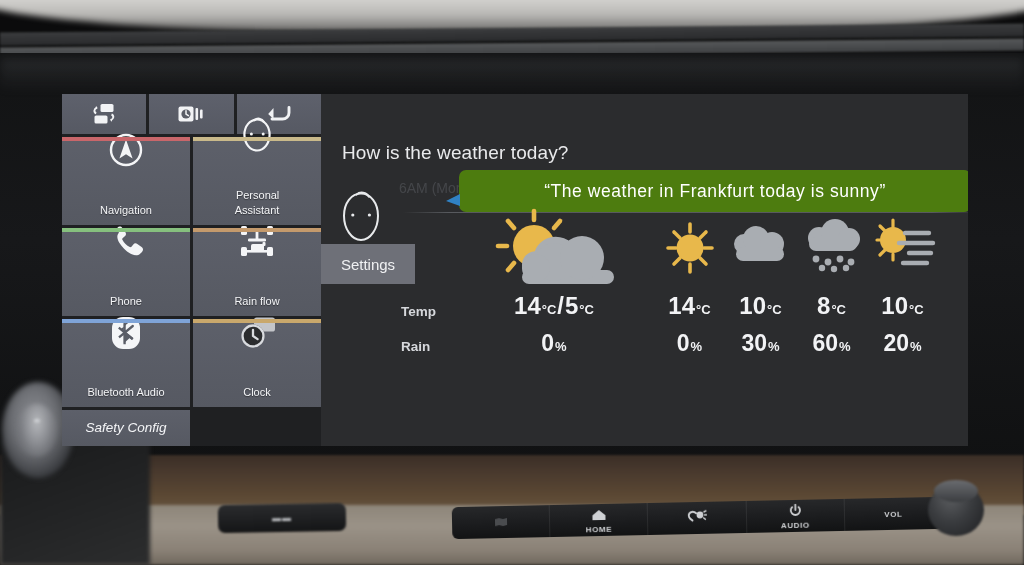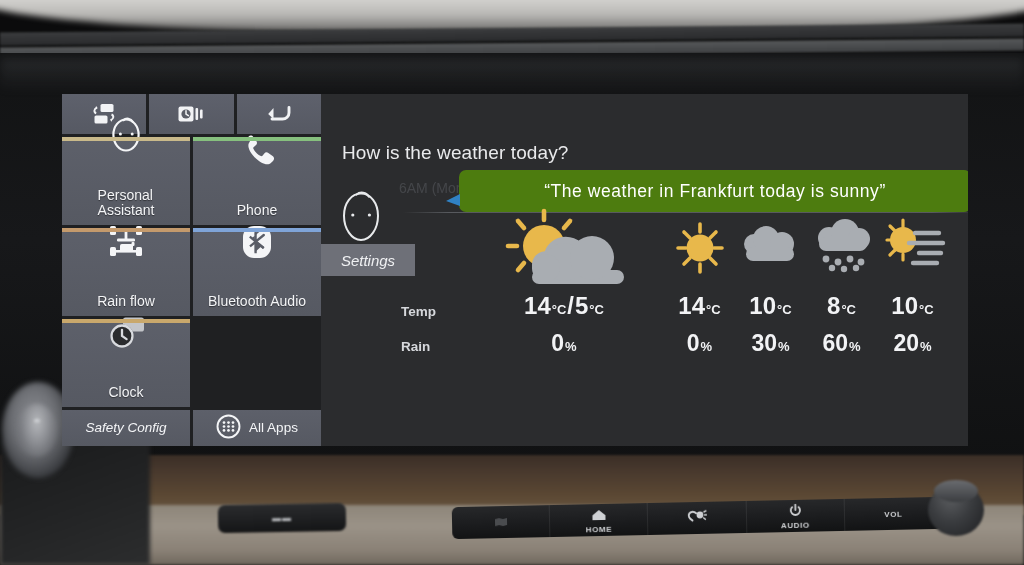--- a/index.html
+++ b/index.html
@@ -110,21 +110,21 @@
     color: #f4f5f7;
   }
   .tile .accent {
     position: absolute; left: 0; top: 0; width: 100%; height: 4px;
   }
   .tile .ticon {
     flex: 1; display: flex; align-items: center; justify-content: center;
     width: 100%;
   }
   .tile .tlabel {
-    font-size: 14px; line-height: 15px; text-align: left;
+    font-size: 11px; line-height: 15px; text-align: right;
     text-shadow: 0 1px 1px rgba(0,0,0,.45);
     margin-top: 32px;
   }
   .tile .tlabel.two { line-height: 15px; }
 
   .bottom-row { display: flex; gap: 3px; height: 38px; }
   .bottom-btn {
     background: linear-gradient(180deg, #5d606a, #565962);
     display: flex; align-items: center; justify-content: center; gap: 8px;
     color: #f4f5f7; font-size: 13.5px;
@@ -174,38 +174,38 @@
     white-space: nowrap;
   }
   #bubble::after {
     content: ""; position: absolute; left: -13px; top: 24px;
     border-width: 7px 14px 5px 0; border-style: solid;
     border-color: transparent #3082c4 transparent transparent;
   }
 
   
   #settings-btn {
-    position: absolute; left: 0px; top: 150px; width: 94px; height: 32px;
+    position: absolute; left: 0px; top: 150px; width: 94px; height: 40px;
     background: #6e7078;
     display: flex; align-items: center; justify-content: center;
-    color: #f0f1f3; font-size: 15px; font-style: italic;
+    color: #f0f1f3; font-size: 15px;
   }
 
   
   #forecast {
     position: absolute; left: 0; top: 112px; right: 0; bottom: 0; font-weight: bold;
   }
   .fc-labels {
     position: absolute; left: 80px; top: 98px;
     display: flex; flex-direction: column; gap: 20px;
   }
   .fc-labels span { font-size: 13.5px; color: #d6d8dc; }
 
   .fc-cols {
-    position: absolute; left: 143px; top: 0; right: 4px; height: 240px;
+    position: absolute; left: 133px; top: 0; right: 4px; height: 240px;
     display: flex; align-items: flex-start;
   }
   .fc-col {
     display: flex; flex-direction: column; align-items: center;
   }
   .fc-col.today { width: 200px; }
   .fc-col.day   { width: 71px; }
   .fc-ico {
     height: 86px; display: flex; align-items: center; justify-content: center;
   }
@@ -322,20 +322,30 @@
             <svg width="30" height="22" viewBox="0 0 30 22" fill="none">
               <path d="M25 4.5v5.2c0 3.6-2.9 6.3-6.5 6.3H8" stroke="#f2f3f5" stroke-width="2.9" fill="none" stroke-linecap="round"></path>
               <path d="M9.5 10.2L4.2 16l5.3 5.2z" fill="#f2f3f5" transform="translate(0,-5.1)"></path>
             </svg>
           </span>
         </div>
       </div>
 
       <div class="tile-grid">
 
+        <div class="tile">
+          <div class="accent" style="background:#c9666a"></div>
+          <div class="ticon">
+            <svg width="42" height="42" viewBox="0 0 42 42" fill="none">
+              <circle cx="21" cy="21" r="15" stroke="#f4f5f7" stroke-width="2.4" fill="none"></circle>
+              <path d="M21 10.5L27.6 29.5 21 25.2 14.4 29.5z" fill="#f4f5f7"></path>
+            </svg>
+          </div>
+          <div class="tlabel">Navigation</div>
+        </div>
 
         <div class="tile">
           <div class="accent" style="background:#c9b98a"></div>
           <div class="ticon">
             <svg width="40" height="42" viewBox="0 0 40 42" fill="none">
               <path d="M20 5.5c7 0 12.6 6.6 12.6 15.2S27 36.5 20 36.5 7.4 29.3 7.4 20.7 13 5.5 20 5.5z" stroke="#f4f5f7" stroke-width="2.2" fill="none"></path>
               <path d="M17.5 6.2c2.6-2.6 7.5-1.8 9.2 1.6" stroke="#f4f5f7" stroke-width="2.2" fill="none" stroke-linecap="round"></path>
               <circle cx="14.4" cy="20" r="1.5" fill="#f4f5f7"></circle>
               <circle cx="26.2" cy="20" r="1.5" fill="#f4f5f7"></circle>
             </svg>
@@ -399,39 +409,20 @@
             </svg>
           </div>
           <div class="tlabel">Clock</div>
         </div>
 
       </div>
 
       <div class="bottom-row">
         <div class="bottom-btn" id="btn-safety">
           <span>Safety Config</span>
-        </div>
-        <div class="bottom-btn" id="btn-allapps">
-          <span>
-            <svg width="25" height="25" viewBox="0 0 25 25" fill="none">
-              <circle cx="12.5" cy="12.5" r="11" stroke="#f4f5f7" stroke-width="1.9" fill="none"></circle>
-              <g fill="#f4f5f7">
-                <circle cx="8" cy="8.6" r="1.35"></circle>
-                  <circle cx="12.5" cy="8.6" r="1.35"></circle>
-                  <circle cx="17" cy="8.6" r="1.35"></circle>
-                <circle cx="8" cy="12.5" r="1.35"></circle>
-                  <circle cx="12.5" cy="12.5" r="1.35"></circle>
-                  <circle cx="17" cy="12.5" r="1.35"></circle>
-                <circle cx="8" cy="16.4" r="1.35"></circle>
-                  <circle cx="12.5" cy="16.4" r="1.35"></circle>
-                  <circle cx="17" cy="16.4" r="1.35"></circle>
-              </g>
-            </svg>
-          </span>
-          <span>All Apps</span>
         </div>
       </div>
 
     </div>
 
     <div id="content">
 
       <div id="question">How is the weather today?</div>
 
       <div class="ghost-layer">

